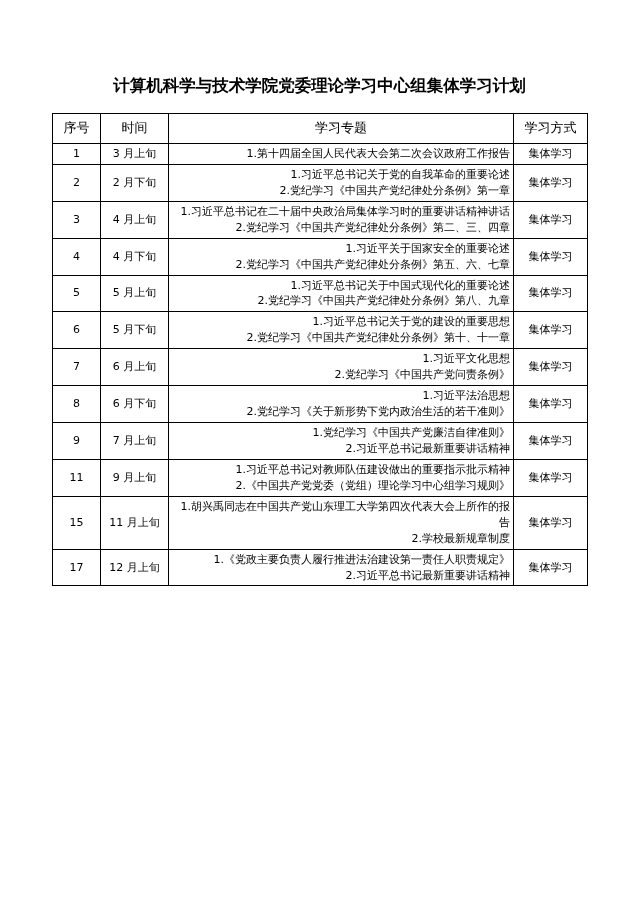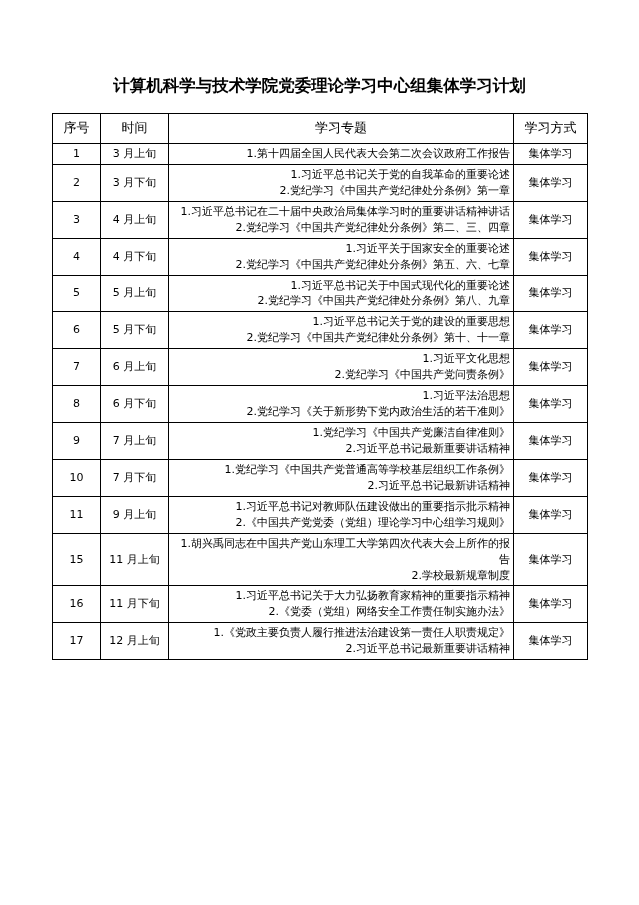--- a/index.html
+++ b/index.html
@@ -96,21 +96,21 @@
         <tr>
           <td class="seq">1</td>
           <td class="time">3 月上旬</td>
           <td class="topic">
             <span class="line wrap">1.第十四届全国人民代表大会第二次会议政府工作报告</span>
           </td>
           <td class="mode">集体学习</td>
         </tr>
         <tr>
           <td class="seq">2</td>
-          <td class="time">3 月下旬</td>
+          <td class="time">2 月下旬</td>
           <td class="topic">
             <span class="line wrap">1.习近平总书记关于党的自我革命的重要论述</span>
             <span class="line wrap">2.党纪学习《中国共产党纪律处分条例》第一章</span>
           </td>
           <td class="mode">集体学习</td>
         </tr>
         <tr>
           <td class="seq">3</td>
           <td class="time">4 月上旬</td>
           <td class="topic">
@@ -167,56 +167,38 @@
         <tr>
           <td class="seq">9</td>
           <td class="time">7 月上旬</td>
           <td class="topic">
             <span class="line wrap">1.党纪学习《中国共产党廉洁自律准则》</span>
             <span class="line wrap">2.习近平总书记最新重要讲话精神</span>
           </td>
           <td class="mode">集体学习</td>
         </tr>
         <tr>
-          <td class="seq">10</td>
-          <td class="time">7 月下旬</td>
-          <td class="topic">
-            <span class="line wrap">1.党纪学习《中国共产党普通高等学校基层组织工作条例》</span>
-            <span class="line wrap">2.习近平总书记最新讲话精神</span>
-          </td>
-          <td class="mode">集体学习</td>
-        </tr>
-        <tr>
           <td class="seq">11</td>
           <td class="time">9 月上旬</td>
           <td class="topic">
             <span class="line wrap">1.习近平总书记对教师队伍建设做出的重要指示批示精神</span>
             <span class="line wrap">2.《中国共产党党委（党组）理论学习中心组学习规则》</span>
           </td>
           <td class="mode">集体学习</td>
         </tr>
         <tr>
           <td class="seq">15</td>
           <td class="time">11 月上旬</td>
           <td class="topic">
             <span class="line wrap">1.胡兴禹同志在中国共产党山东理工大学第四次代表大会上所作的报告</span>
             <span class="line wrap">2.学校最新规章制度</span>
           </td>
           <td class="mode">集体学习</td>
         </tr>
         <tr>
-          <td class="seq">16</td>
-          <td class="time">11 月下旬</td>
-          <td class="topic">
-            <span class="line wrap">1.习近平总书记关于大力弘扬教育家精神的重要指示精神</span>
-            <span class="line wrap">2.《党委（党组）网络安全工作责任制实施办法》</span>
-          </td>
-          <td class="mode">集体学习</td>
-        </tr>
-        <tr>
           <td class="seq">17</td>
           <td class="time">12 月上旬</td>
           <td class="topic">
             <span class="line wrap">1.《党政主要负责人履行推进法治建设第一责任人职责规定》</span>
             <span class="line wrap">2.习近平总书记最新重要讲话精神</span>
           </td>
           <td class="mode">集体学习</td>
         </tr>
       </tbody>
   </table>

